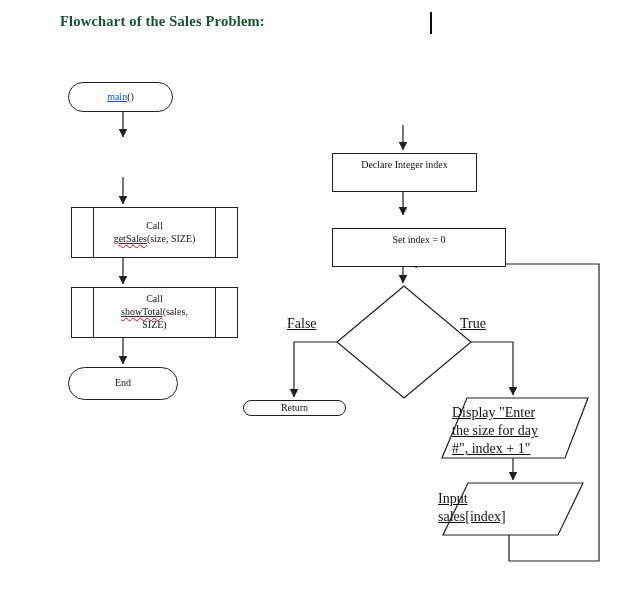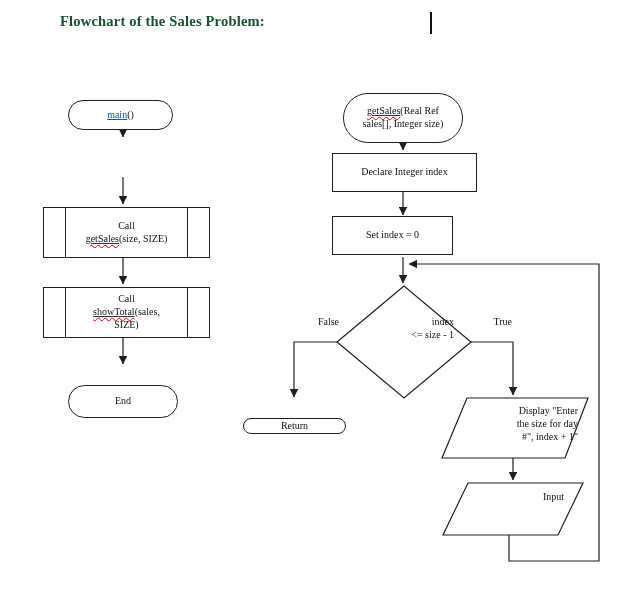--- a/index.html
+++ b/index.html
@@ -17,30 +17,30 @@
     background: #111;
   }
   svg.connectors { position: absolute; left: 0; top: 0; }
 
   .shape {
     position: absolute; box-sizing: border-box; background: #ffffff;
     border: 1px solid #1f1f1f; display: flex; flex-direction: column;
     align-items: center; justify-content: center; text-align: center;
     font-size: 10px; line-height: 1.28; color: #111;
   }
-  .stadium { border-radius: 999px; margin-top: 18px; }
-  .rect-top { justify-content: flex-start; padding-top: 12px; }
-  .pp { padding: 0 24px; }
+  .stadium { border-radius: 999px; }
+  .rect-top { justify-content: flex-start; padding-top: 5px; }
+  .pp { padding: 0 24px; margin-left: 28px; }
   .ppbar { position: absolute; top: 0; bottom: 0; width: 0; border-left: 1px solid #1f1f1f; }
   .ppbar.l { left: 21px; }
   .ppbar.r { right: 21px; }
 
   .flabel, .txt {
-    position: absolute; font-size: 10px; line-height: 1.3; text-align: right;
-    color: #111; background: transparent;
+    position: absolute; font-size: 14px; line-height: 1.3; text-align: left;
+    color: #111; background: transparent; text-decoration: underline;
   }
   .link { color: #1155CC; text-decoration: underline; text-decoration-thickness: 1px; }
   .u { text-decoration: underline; text-decoration-thickness: 1px; text-decoration-color: #333; }
   .wavy {
     text-decoration: underline wavy #e00000;
     text-decoration-thickness: 1px; text-underline-offset: 2px;
   }
   .tline { white-space: nowrap; }
 </style>
 </head>
@@ -93,48 +93,41 @@
     <div class="ppbar r"></div>
     <div class="tline">Call</div>
     <div class="tline"><span class="u"><span class="wavy">showTotal</span></span><span>(sales,</span></div>
     <div class="tline">SIZE)</div>
   </div>
 
   <div class="shape stadium" style="left:68px; top:367px; width:110px; height:33px;">
     <div class="tline">End</div>
   </div>
 
-  <div class="shape stadium" style="left:343px; top:75px; width:120px; height:50px; border-radius:25px;">
-    <div class="tline"><span class="u"><span class="wavy">getSales</span></span><span>(Real Ref</span></div>
-    <div class="tline">sales[], Integer size)</div>
-  </div>
 
   <div class="shape rect-top" style="left:332px; top:153px; width:145px; height:39px;">
     <div class="tline">Declare Integer index</div>
   </div>
 
-  <div class="shape rect-top" style="left:332px; top:216px; width:121px; height:39px;">
+  <div class="shape rect-top" style="left:332px; top:228px; width:174px; height:39px;">
     <div class="tline">Set index = 0</div>
   </div>
 
-  <div class="txt" style="left:354px; top:315px; width:100px;">
-    <div class="tline">index</div>
-    <div class="tline">&lt;= size - 1</div>
-  </div>
 
   <div class="flabel" style="left:287px; top:315px; width:52px;">False</div>
   <div class="flabel" style="left:460px; top:315px; width:52px;">True</div>
 
   <div class="shape stadium" style="left:243px; top:400px; width:103px; height:16px;">
     <div class="tline">Return</div>
   </div>
 
   <div class="txt" style="left:452px; top:404px; width:126px;">
     <div class="tline">Display "Enter</div>
     <div class="tline">the size for day</div>
     <div class="tline">#", index + 1"</div>
   </div>
 
   <div class="txt" style="left:438px; top:490px; width:126px;">
     <div class="tline">Input</div>
+    <div class="tline">sales[index]</div>
   </div>
 
 </div>
 
 </body></html>

